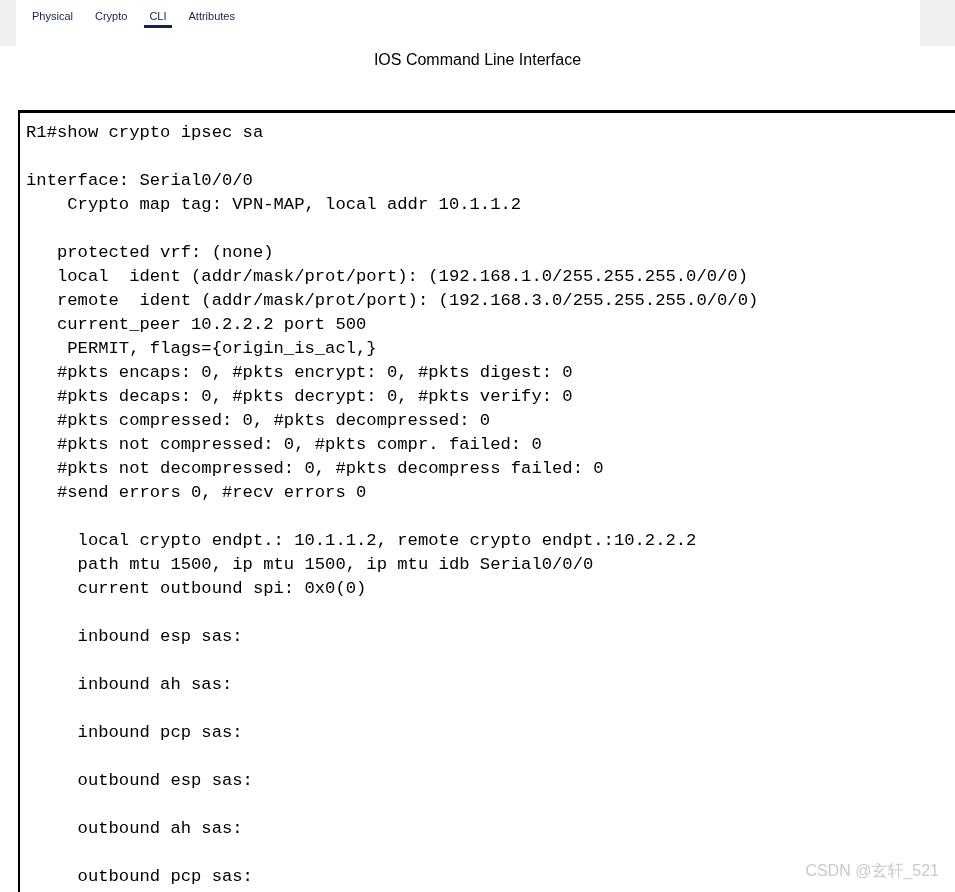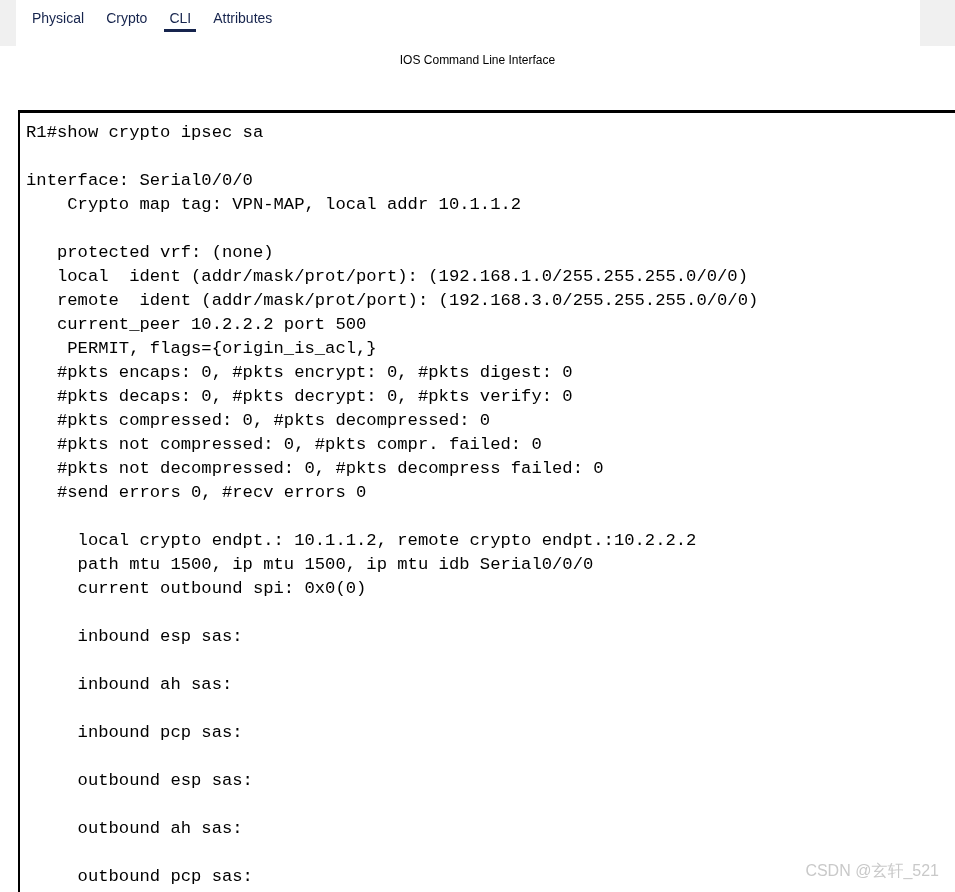--- a/index.html
+++ b/index.html
@@ -90,21 +90,21 @@
     top: 0;
     width: 904px;
     height: 46px;
     background: #ffffff;
     display: flex;
     align-items: flex-start;
     box-sizing: border-box;
   }
   .tab {
     position: relative;
-    font-size: 14px;
+    font-size: 11px;
     color: #16244d;
     padding: 10px 0 6px 0;
     margin-left: 22px;
     white-space: nowrap;
     box-sizing: border-box;
     text-align: right;
   }
   .tab:first-child { margin-left: 16px; }
   .tab.active::after {
     content: "";
@@ -117,21 +117,21 @@
   }
 
   
   .cli-header {
     position: relative;
     height: 28px;
     background: #ffffff;
     text-align: center;
   }
   .cli-header-label {
-    font-size: 12px;
+    font-size: 16px;
     color: #000000;
     line-height: 28px;
   }
 
   
   .terminal-outer {
     position: absolute;
     left: 18px;
     top: 110px;
     right: 0;

